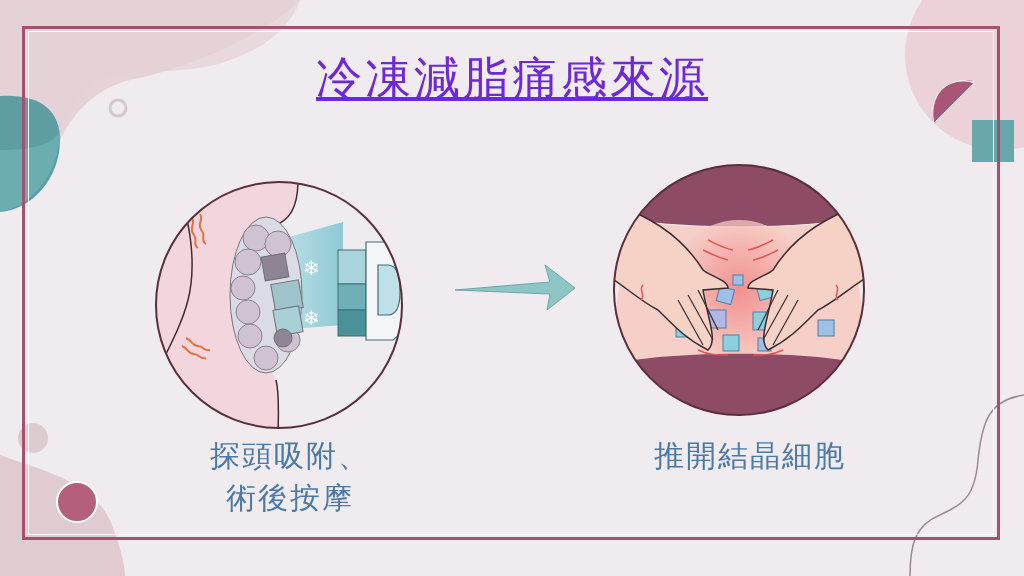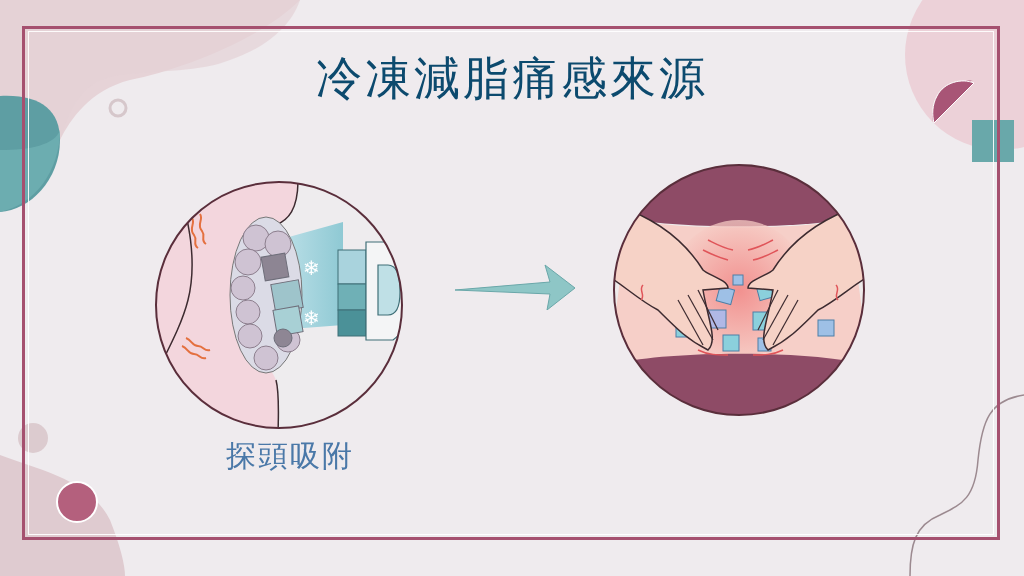--- a/index.html
+++ b/index.html
@@ -1,20 +1,20 @@
 <!DOCTYPE html>
 <html><head>
 <meta charset="utf-8">
 <style>
   html, body { margin:0; padding:0; }
   body { width:1024px; height:576px; overflow:hidden; background:#efebee; position:relative; font-family:"DejaVu Sans","Liberation Sans",sans-serif; }
   .bg-layer { position:absolute; inset:0; }
   .frame { position:absolute; left:22px; top:26px; width:978px; height:514px; border:3px solid #a5506f; box-sizing:border-box; }
   .frame-inner { position:absolute; left:28px; top:31px; width:966px; height:504px; border:1px solid rgba(255,255,255,0.9); box-sizing:border-box; }
-  .title { position:absolute; left:0; right:0; top:48px; text-align:center; font-size:46px; color:#0c4a6e; letter-spacing:3px; }
+  .title { position:absolute; left:0; right:0; top:48px; text-align:center; font-size:46px; color:#6d28d9; letter-spacing:3px;text-decoration:underline; }
   .caption { position:absolute; text-align:center; font-size:30px; line-height:42px; color:#4a78a8; letter-spacing:2px; }
   .cap-left { left:180px; width:220px; top:435px; }
   .cap-right { left:620px; width:260px; top:435px; }
   .illus { position:absolute; }
   .arrow { position:absolute; left:450px; top:260px; }
 </style>
 </head>
 <body>
 
 <svg class="bg-layer" width="1024" height="576" viewBox="0 0 1024 576">
@@ -156,16 +156,18 @@
       <path d="M35 125 C30 130 38 135 33 140"></path>
         <path d="M228 125 C233 130 225 135 230 140"></path>
       <path d="M90 190 C100 195 110 195 120 195"></path>
         <path d="M175 190 C165 195 155 195 145 195"></path>
     </g>
   </g>
   <circle cx="131" cy="130" r="125" fill="none" stroke="#5a2e3b" stroke-width="2"></circle>
 </svg>
 
 <div class="caption cap-left">
-  <div>探頭吸附</div>
+  <div>探頭吸附、</div>
+  <div>術後按摩</div>
 </div>
 <div class="caption cap-right">
+  <div>推開結晶細胞</div>
 </div>
 
 </body></html>

